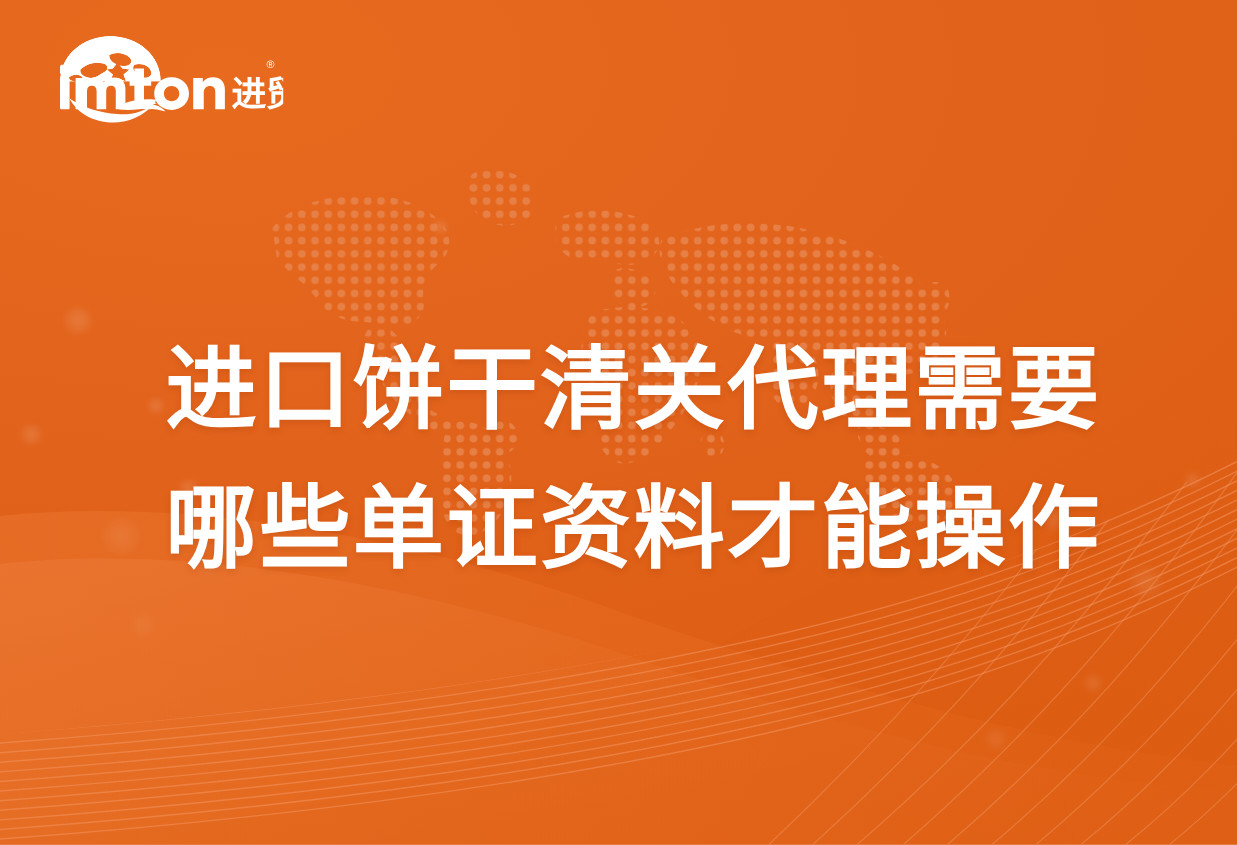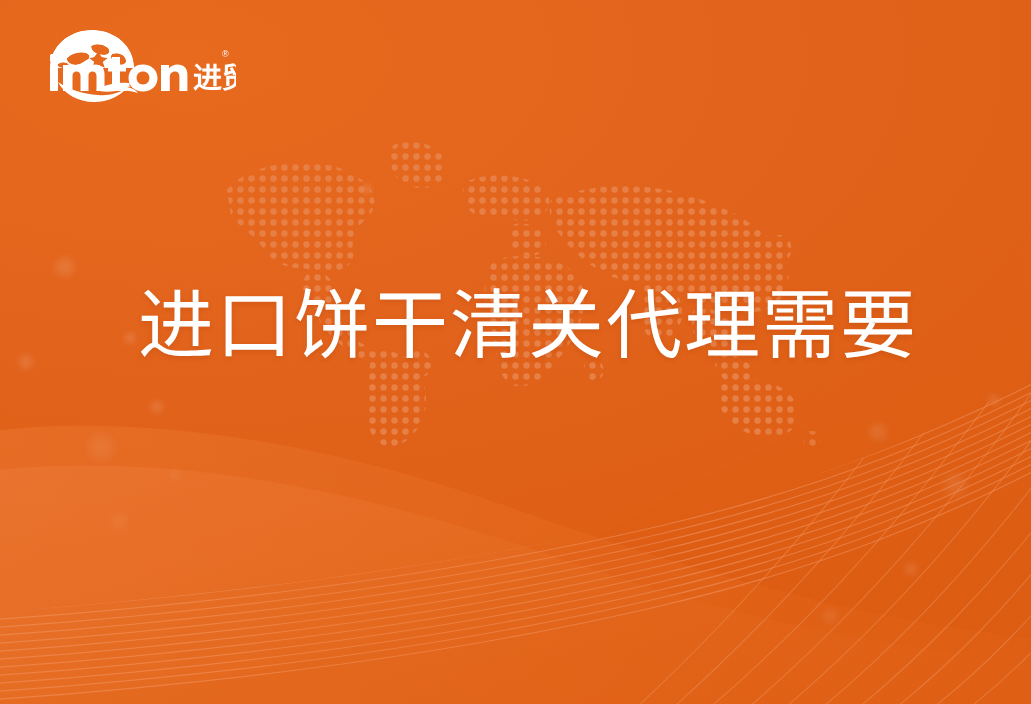--- a/index.html
+++ b/index.html
@@ -72,21 +72,21 @@
   .logo svg { display: block; width: 100%; height: 100%; }
 
   
   .headline {
     position: absolute;
     left: 138px;
     top: 268px;
     width: 800px;
     color: #ffffff;
     font-family: "Liberation Sans", "DejaVu Sans", sans-serif;
-    font-weight: 400;
+    font-weight: 700;
     font-size: 76px;
     line-height: 116px;
     letter-spacing: 2px;
     white-space: nowrap;
     text-shadow: 0 2px 5px rgba(150, 55, 8, 0.22);
   }
   .headline .line { display: block; }
 </style>
 </head>
 <body>
@@ -306,15 +306,16 @@
                  L133.8,67 Z"></path>
       </g>
 
       <text x="157" y="64" font-family="&quot;Liberation Sans&quot;, &quot;DejaVu Sans&quot;, sans-serif" font-size="29" font-weight="700" fill="#ffffff" letter-spacing="-0.5">进贸通</text>
       <text x="186" y="33" font-family="&quot;Liberation Sans&quot;, &quot;DejaVu Sans&quot;, sans-serif" font-size="9" fill="#ffffff">®</text>
     </svg>
   </div>
 
   <div class="headline">
     <span class="line">进口饼干清关代理需要</span>
+    <span class="line">哪些单证资料才能操作</span>
   </div>
 
 </div>
 
 </body></html>

